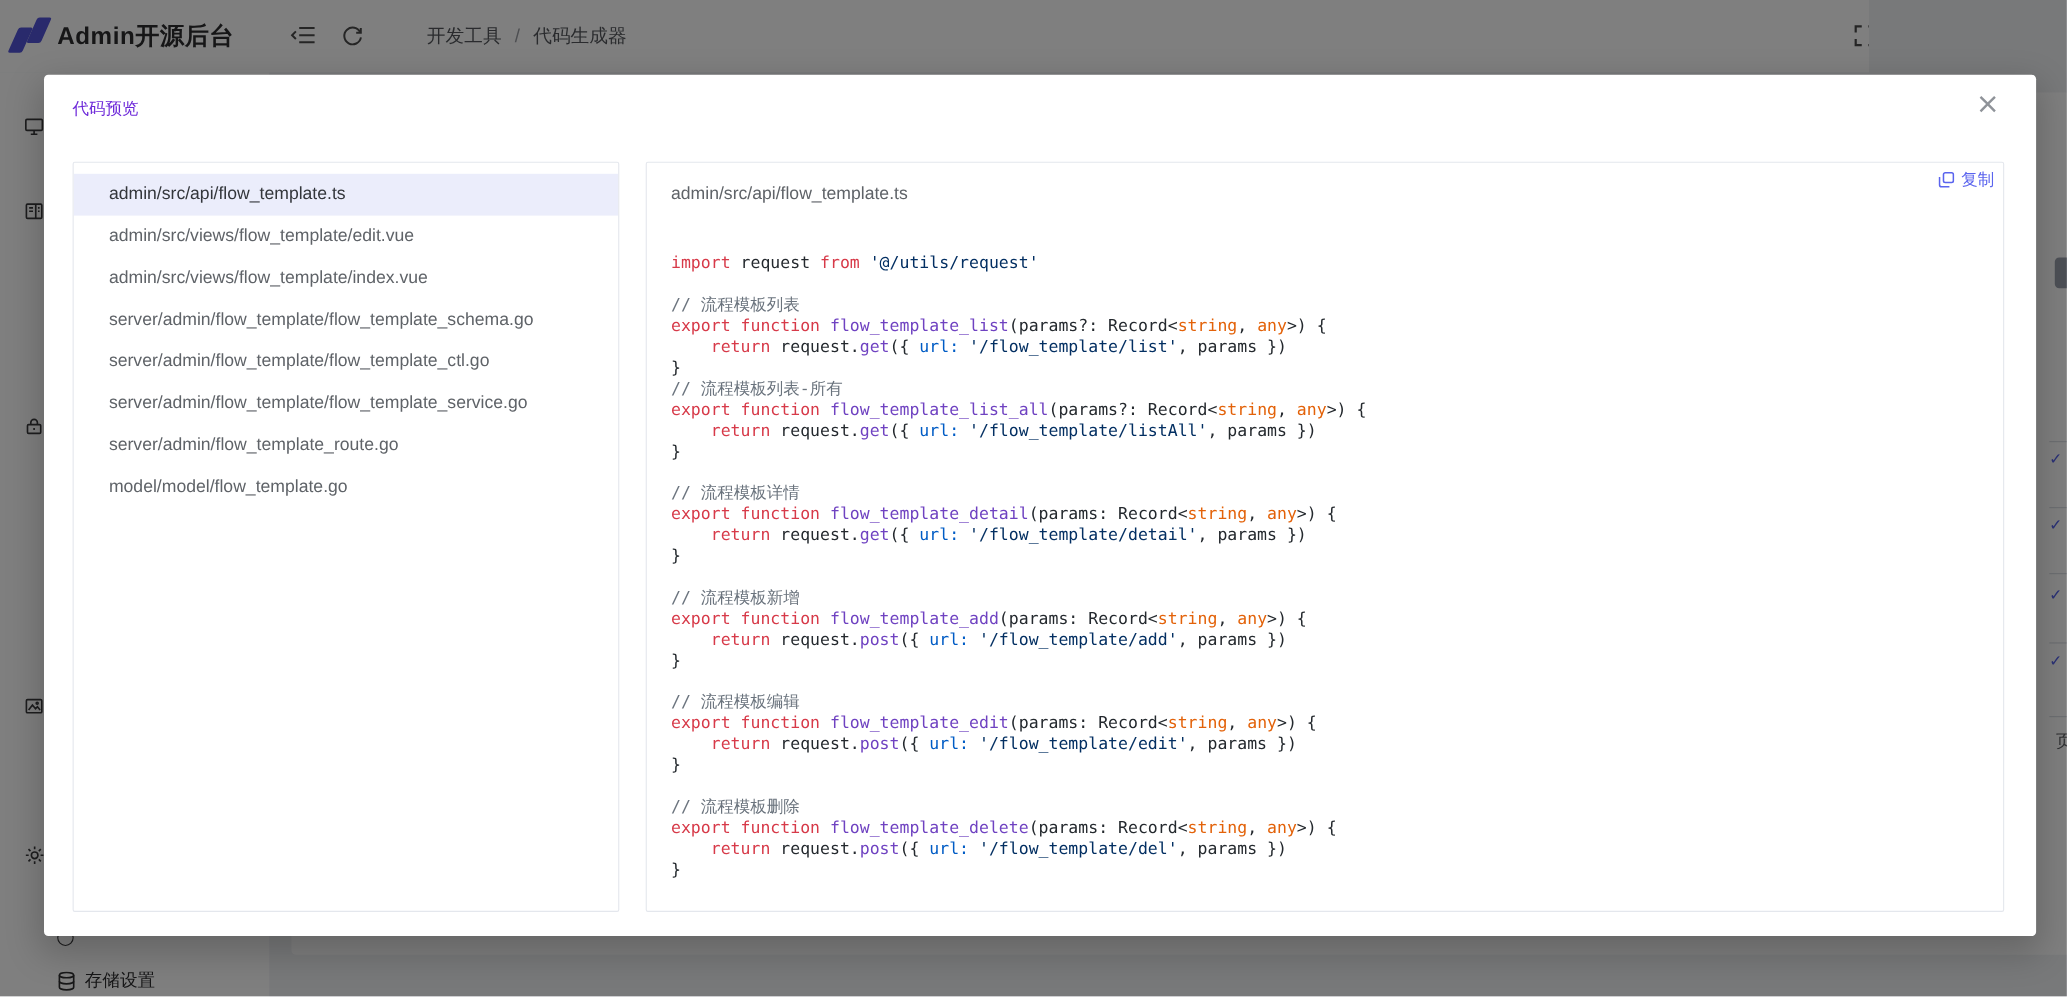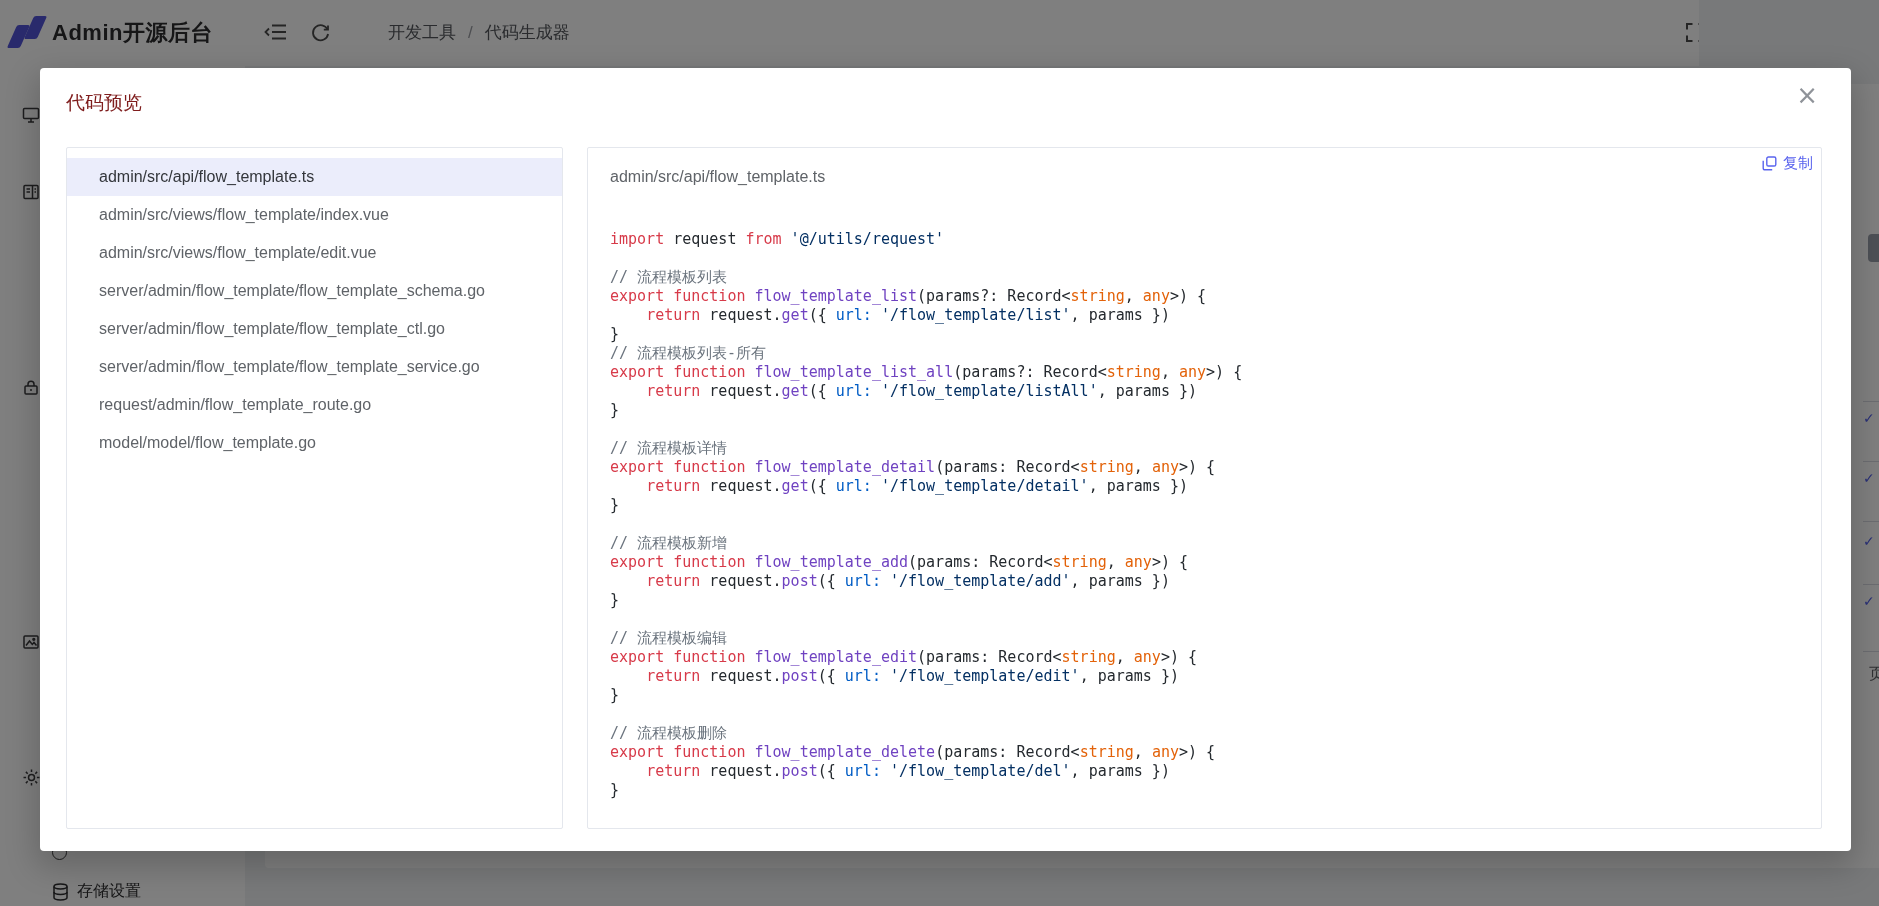--- a/index.html
+++ b/index.html
@@ -49,21 +49,21 @@
     font-size:14px;color:#5563ec;font-weight:700;}
   .ec1{top:326px;} .ec2{top:386px;} .ec3{top:449px;} .ec4{top:509px;}
   .edge-page{position:absolute;left:1604px;top:580px;font-size:16px;color:#606266;}
   
   .overlay{position:absolute;inset:0;background:rgba(0,0,0,0.5);z-index:10;}
   
   .modal{
     position:absolute;left:40px;top:68px;width:1811px;height:783px;background:#ffffff;
     border-radius:4px;box-shadow:0 12px 32px 4px rgba(0,0,0,.2);z-index:20;
   }
-  .m-title{position:absolute;left:26px;top:22px;margin:0;font-size:19px;font-weight:500;color:#7f1d1d;}
+  .m-title{position:absolute;left:26px;top:22px;margin:0;font-size:15px;font-weight:500;color:#6d28d9;}
   .m-close{
     position:absolute;right:33px;top:14px;font-size:26px;line-height:26px;color:#8f9399;
     cursor:pointer;font-family:"DejaVu Sans",sans-serif;font-weight:400;
   }
   .panel{position:absolute;top:79px;bottom:22px;border:1px solid #e4e7ed;border-radius:2px;background:#fff;box-sizing:border-box;}
   .files{left:26px;width:497px;padding-top:10px;overflow:hidden;}
   .file-item{
     height:38px;line-height:38px;padding:0 12px 0 32px;font-size:16px;color:#5f6368;
     white-space:nowrap;overflow:hidden;cursor:pointer;
   }
@@ -179,26 +179,26 @@
 </main>
 
 <div class="overlay"></div>
 
 <section class="modal">
   <h2 class="m-title">代码预览</h2>
   <span class="m-close">×</span>
 
   <div class="panel files">
       <div class="file-item selected">admin/src/api/flow_template.ts</div>
+      <div class="file-item">admin/src/views/flow_template/edit.vue</div>
       <div class="file-item">admin/src/views/flow_template/index.vue</div>
-      <div class="file-item">admin/src/views/flow_template/edit.vue</div>
       <div class="file-item">server/admin/flow_template/flow_template_schema.go</div>
       <div class="file-item">server/admin/flow_template/flow_template_ctl.go</div>
       <div class="file-item">server/admin/flow_template/flow_template_service.go</div>
-      <div class="file-item">request/admin/flow_template_route.go</div>
+      <div class="file-item">server/admin/flow_template_route.go</div>
       <div class="file-item">model/model/flow_template.go</div>
     </div>
 
   <div class="panel codepanel">
     <a class="copy">
       <svg width="15" height="15" viewBox="0 0 15 15" fill="none" stroke="currentColor" stroke-width="1.4">
         <rect x="4.8" y="1" width="9" height="9" rx="1.6"></rect>
         <path d="M10.2 13.8H3.1A1.9 1.9 0 0 1 1.2 11.9V4.8"></path>
       </svg>
       <span>复制</span>

